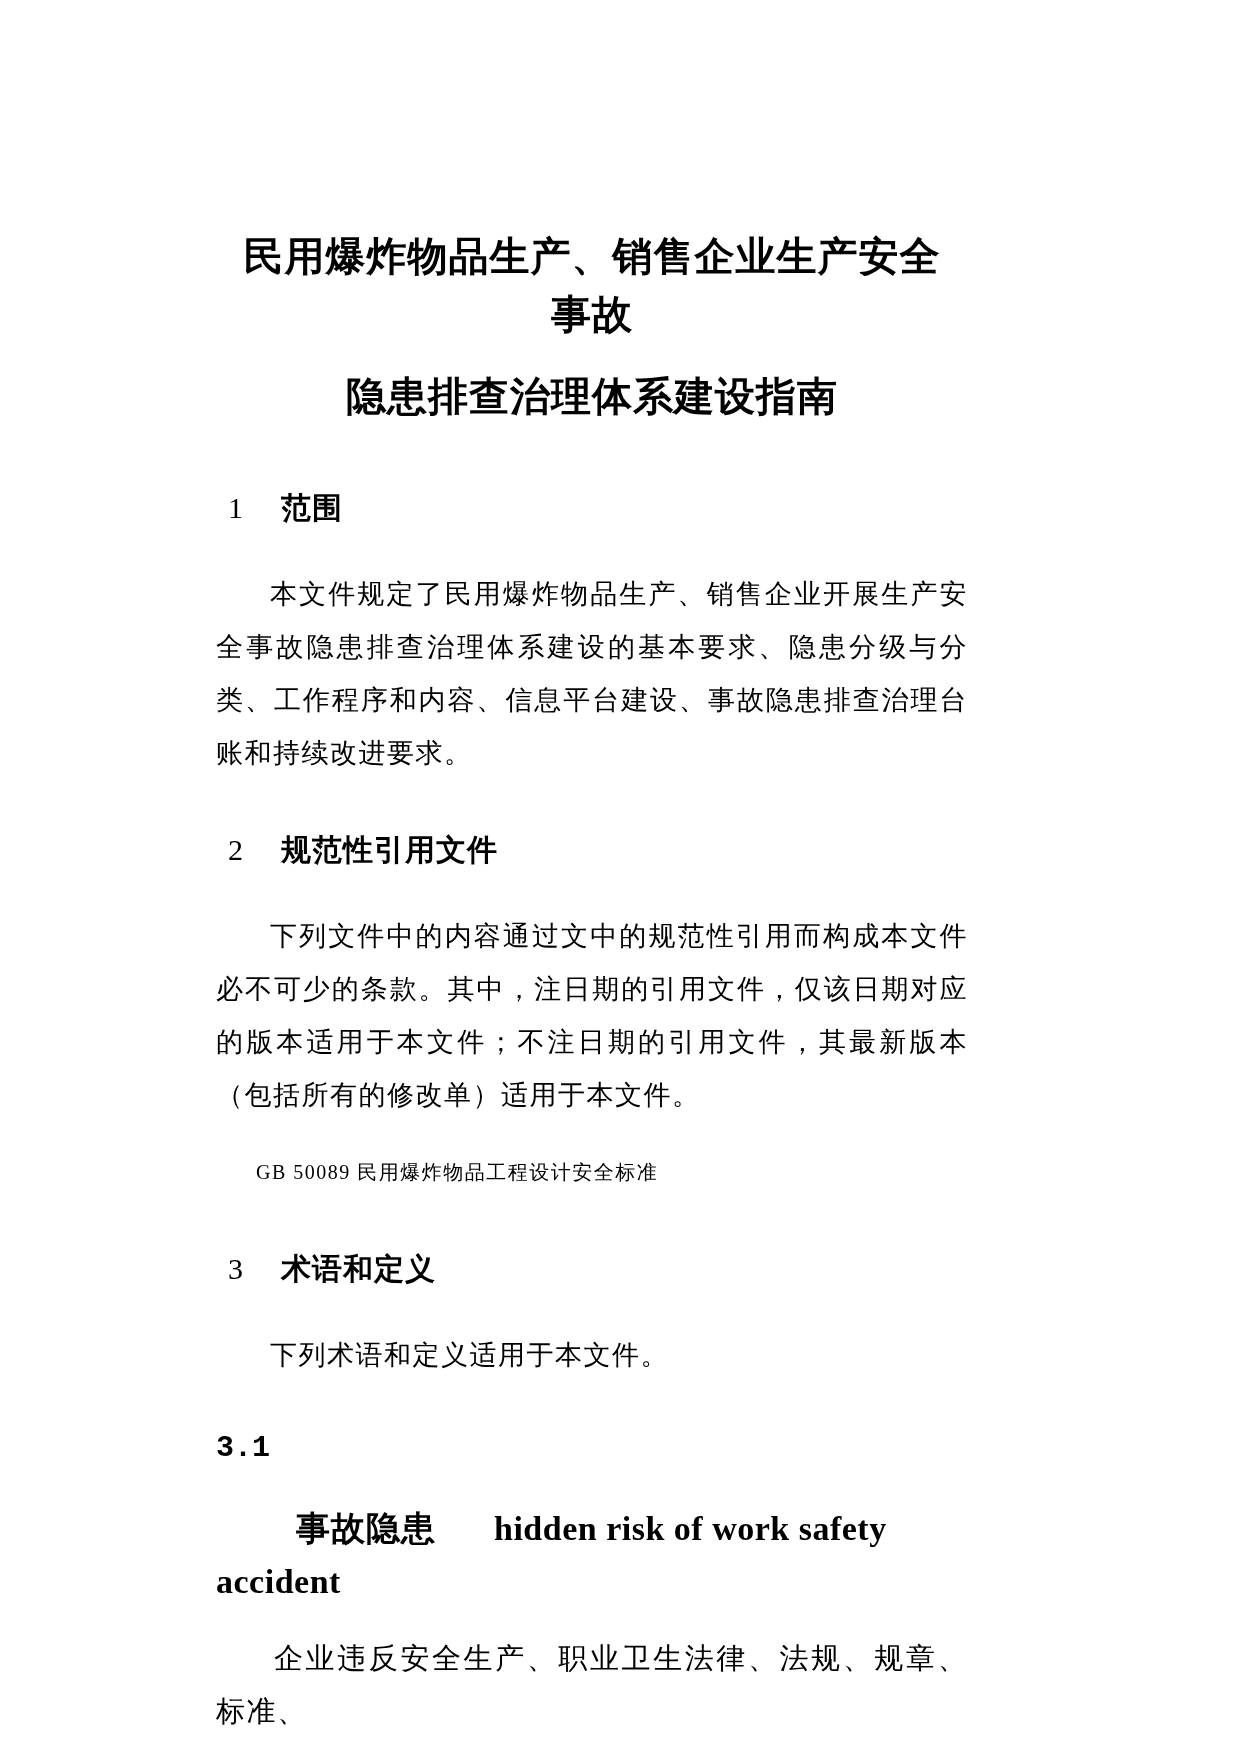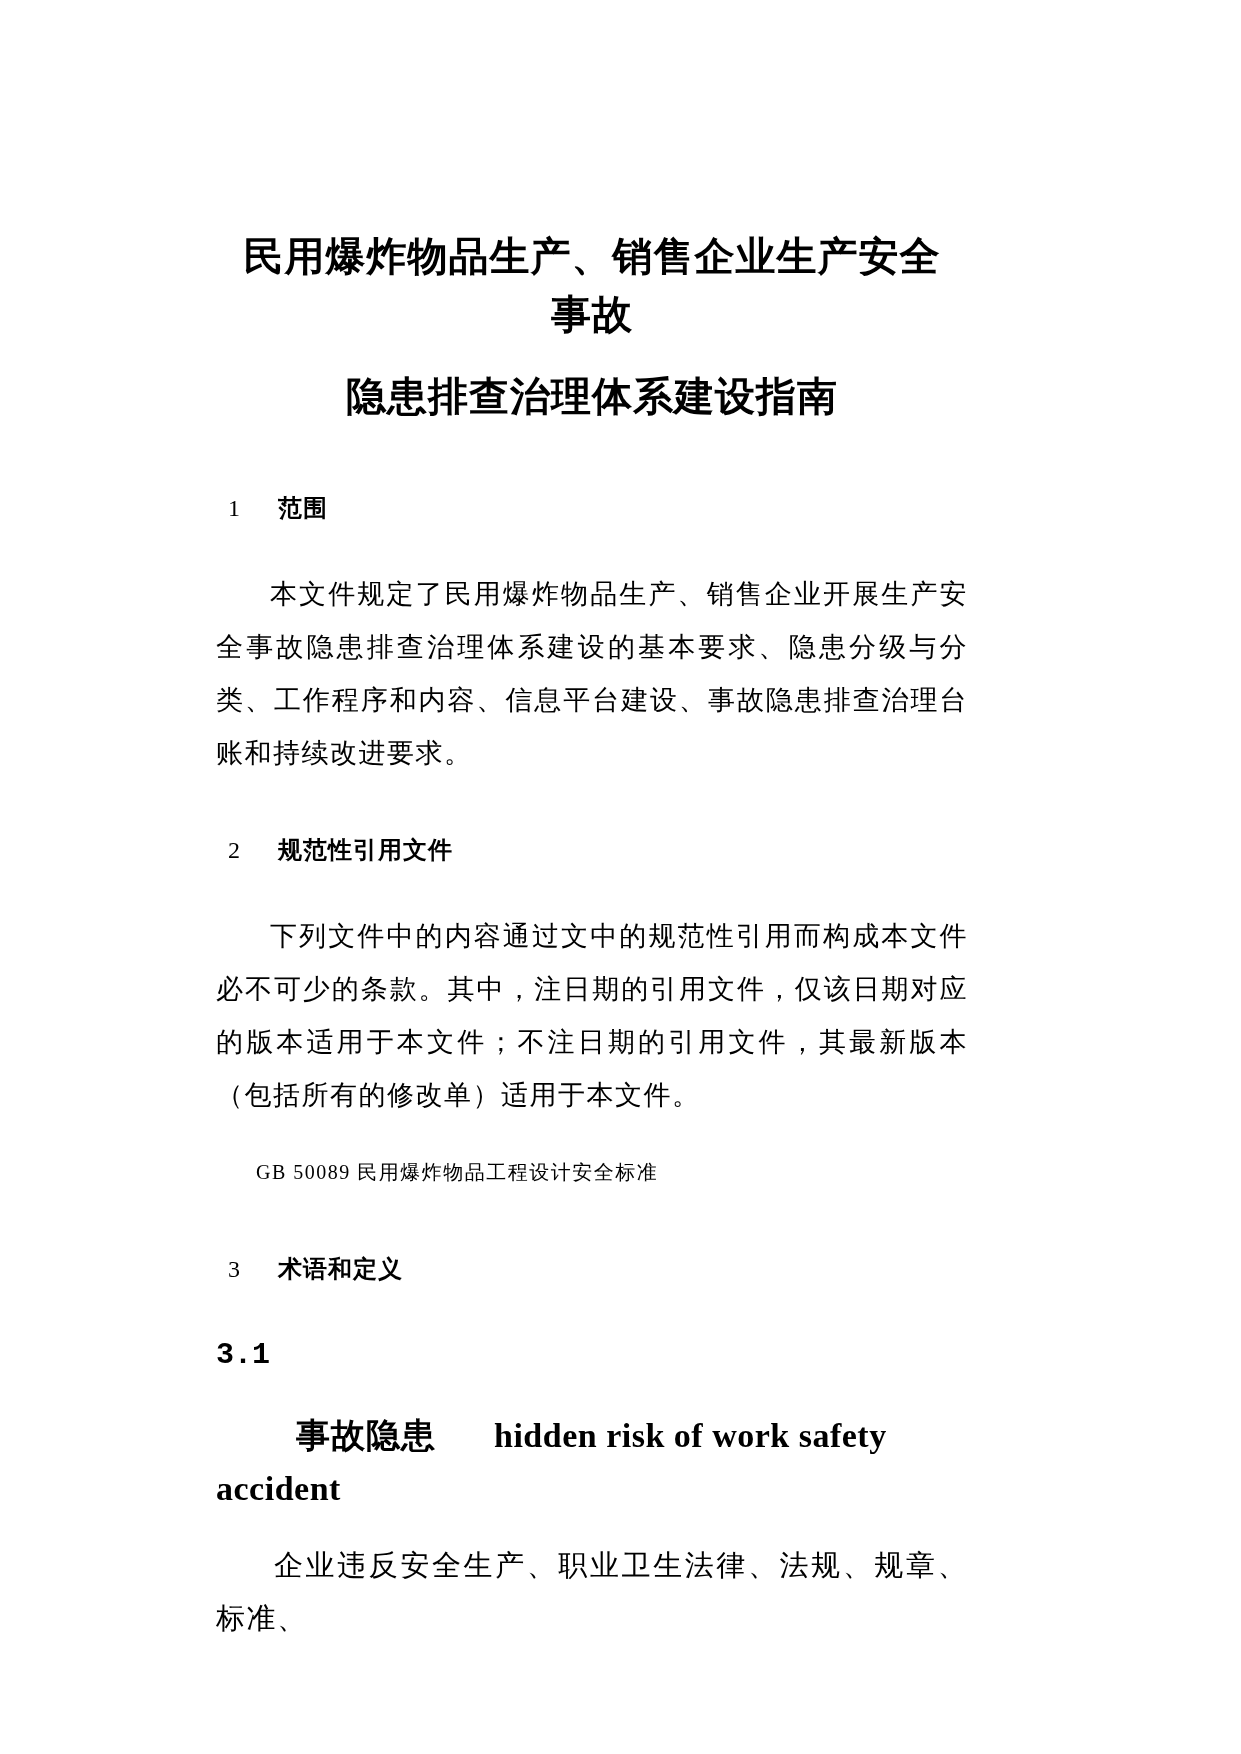--- a/index.html
+++ b/index.html
@@ -35,21 +35,21 @@
     letter-spacing: 1px;
     font-family: "Liberation Serif", "DejaVu Serif", serif;
     margin-bottom: 22px;
   }
   .doc-title .title-line {
     display: block;
   }
 
   
   .sec-heading {
-    font-size: 24px;
+    font-size: 30px;
     line-height: 40px;
     margin-top: 26px;
     margin-bottom: 16px;
     font-weight: 400;
   }
   .sec-heading .sec-num {
     font-family: "Liberation Serif", "DejaVu Serif", serif;
     font-weight: 400;
     margin-right: 14px;
   }
@@ -142,20 +142,21 @@
 
     <h2 class="sec-heading">
       <span class="sec-num">2</span><span class="sec-title">规范性引用文件</span>
     </h2>
     <p class="body-para indent">下列文件中的内容通过文中的规范性引用而构成本文件必不可少的条款。其中，注日期的引用文件，仅该日期对应的版本适用于本文件；不注日期的引用文件，其最新版本（包括所有的修改单）适用于本文件。</p>
     <p class="ref-line">GB 50089  民用爆炸物品工程设计安全标准</p>
 
     <h2 class="sec-heading">
       <span class="sec-num">3</span><span class="sec-title">术语和定义</span>
     </h2>
+    <p class="body-para indent">下列术语和定义适用于本文件。</p>
 
     <p class="term-number">3.1</p>
 
     <p class="term-line">
       <span class="term-zh">事故隐患</span><span class="term-en">hidden risk of work safety accident</span>
     </p>
 
     <p class="definition-line">企业违反安全生产、职业卫生法律、法规、规章、标准、</p>
 
   </div>

